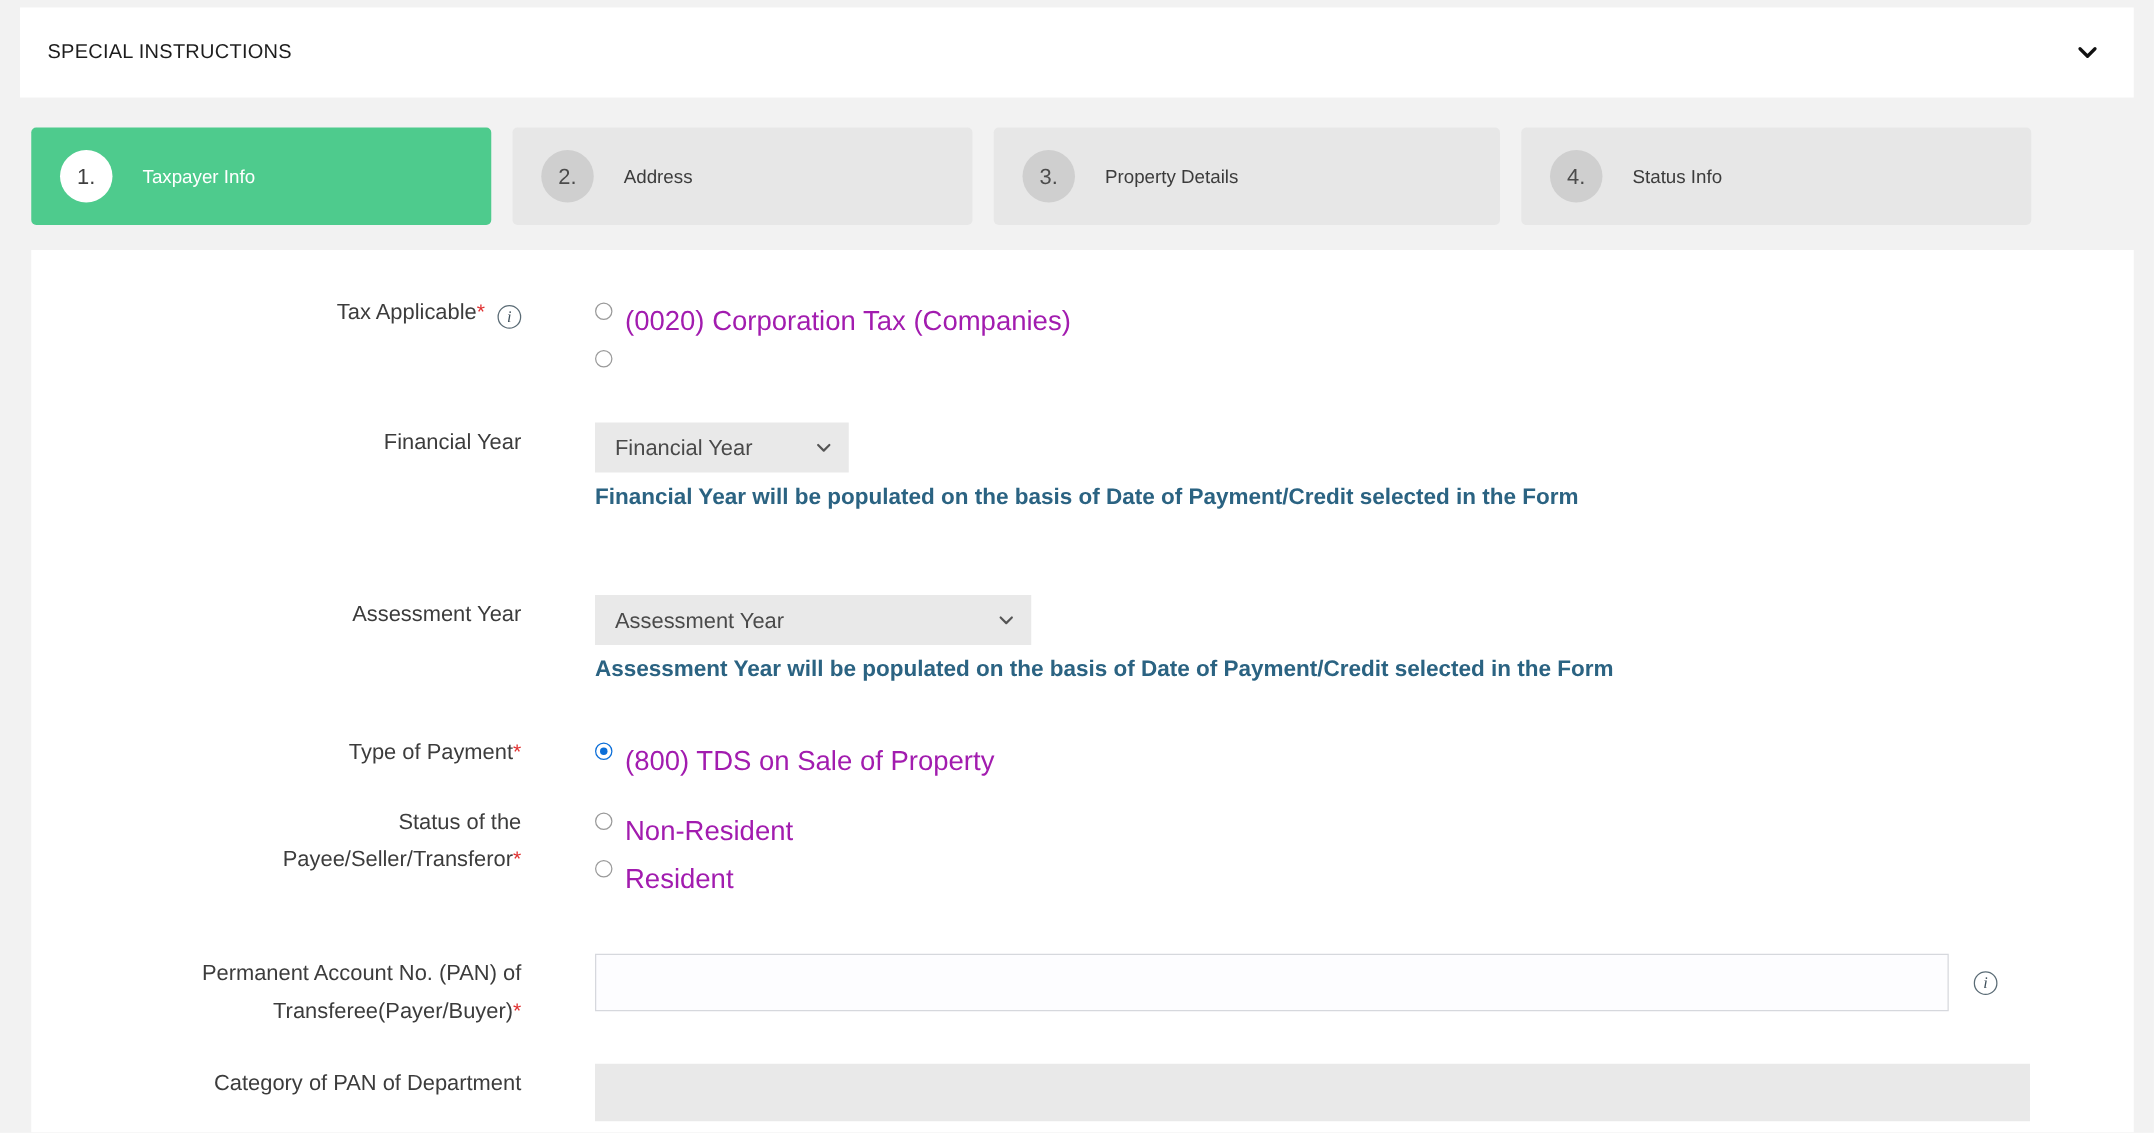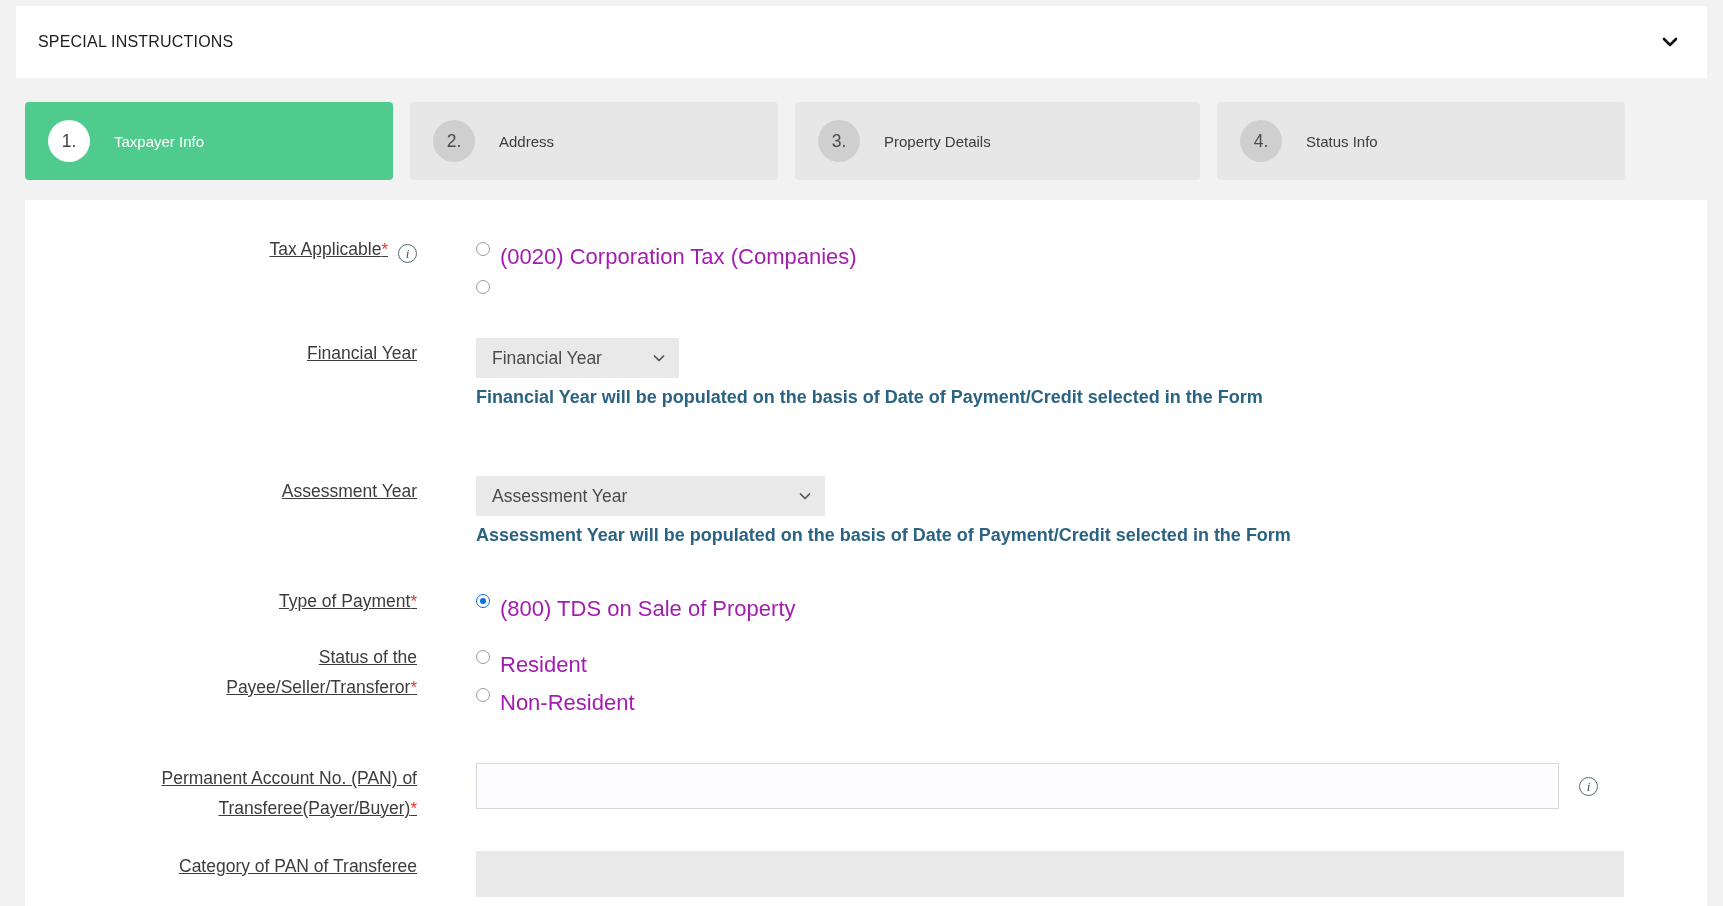--- a/index.html
+++ b/index.html
@@ -97,21 +97,20 @@
     width: 100%;
   }
   .lbl {
     width: 408px;
     flex: 0 0 408px;
     text-align: right;
     padding-right: 16px;
     font-size: 17.5px;
     color: #3c3c3c;
     line-height: 30px;
-    text-decoration: underline;
   }
   .lbl .req { color: #e03131; font-size: 17px; }
   .field { flex: 1 1 auto; padding-left: 43px; }
 
   
   .info-icon {
     display: inline-flex;
     width: 19px; height: 19px;
     border: 1.4px solid #5a6b75;
     border-radius: 50%;
@@ -320,46 +319,46 @@
       </div>
 
       <div class="row r-status">
         <div class="lbl">
           <div>Status of the</div>
           <div class="nowrap"><span>Payee/Seller/Transferor</span><span class="req">*</span></div>
         </div>
         <div class="field">
           <div class="radio-line">
             <span class="radio"></span>
+            <span class="radio-text">Non-Resident</span>
+          </div>
+          <div class="radio-line">
+            <span class="radio"></span>
             <span class="radio-text">Resident</span>
-          </div>
-          <div class="radio-line">
-            <span class="radio"></span>
-            <span class="radio-text">Non-Resident</span>
           </div>
         </div>
       </div>
 
       <div class="row r-pan">
         <div class="lbl">
           <div>Permanent Account No. (PAN) of</div>
           <div class="nowrap"><span>Transferee(Payer/Buyer)</span><span class="req">*</span></div>
         </div>
         <div class="field">
           <div class="inputwrap">
             <input class="txtinput" type="text" value="" style="">
             <span class="info-icon" style="margin-left:20px;">
                 <span>i</span>
               </span>
           </div>
         </div>
       </div>
 
       <div class="row r-cat">
-        <div class="lbl">Category of PAN of Transferee</div>
+        <div class="lbl">Category of PAN of Department</div>
         <div class="field">
           <div class="readonly-box"></div>
         </div>
       </div>
 
       <div class="row r-full">
         <div class="lbl">
           <div class="nowrap">Full Name (Masked) of the</div>
         </div>
         <div class="field">

